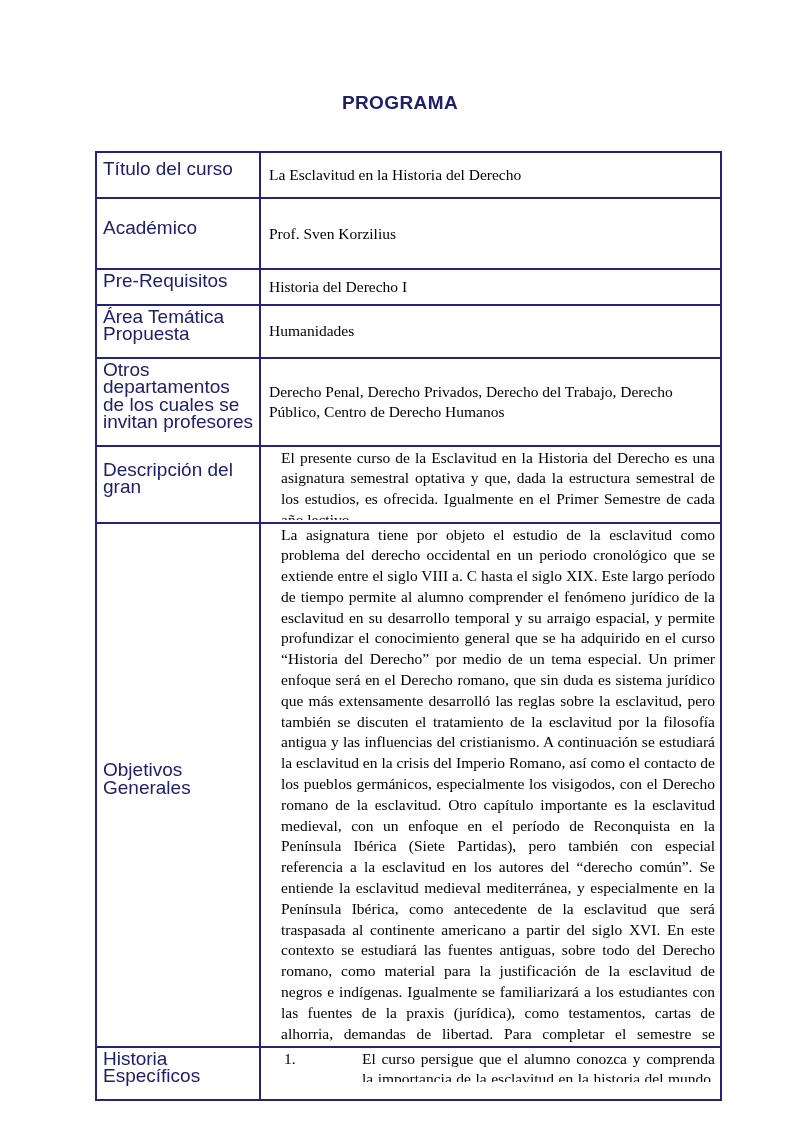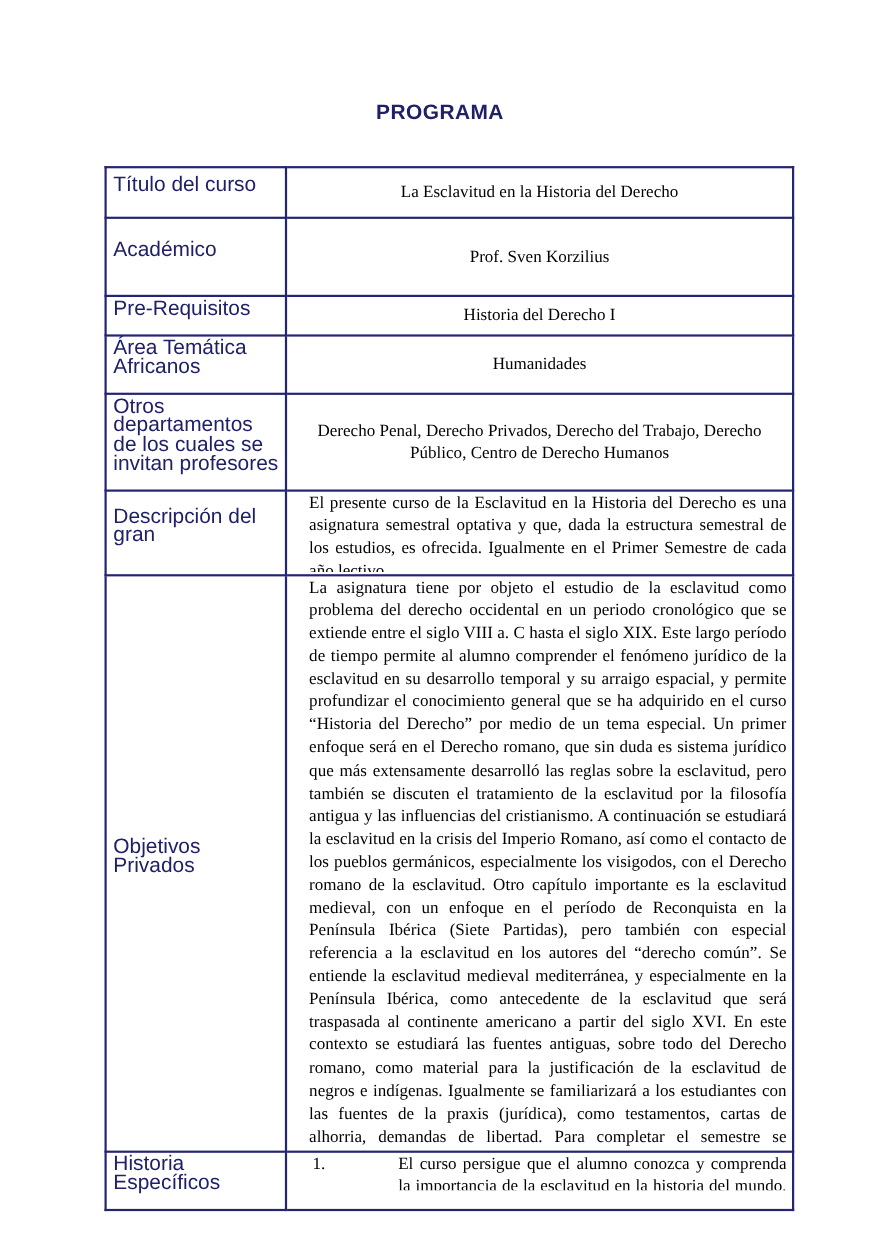--- a/index.html
+++ b/index.html
@@ -39,21 +39,21 @@
     color: #1F2068;
     padding: 2px 4px 14px 6px;
     vertical-align: middle;
   }
   td.val {
     font-family: "Liberation Serif", serif;
     font-size: 15.5px;
     color: #000000;
   }
   td.val.center {
-    text-align: center;
+    text-align: left;
     vertical-align: middle;
     line-height: 20px;
     padding: 2px 8px;
   }
   td.val.just {
     text-align: justify;
     vertical-align: top;
     padding: 1px 5px 2px 20px;
     line-height: 20.8px;
   }
@@ -96,35 +96,35 @@
     </tr>
     <tr class="r2">
       <td class="lbl">Académico</td>
       <td class="val center">Prof. Sven Korzilius</td>
     </tr>
     <tr class="r3">
       <td class="lbl">Pre-Requisitos</td>
       <td class="val center">Historia del Derecho I</td>
     </tr>
     <tr class="r4">
-      <td class="lbl">Área Temática Africanos</td>
+      <td class="lbl">Área Temática Propuesta</td>
       <td class="val center">Humanidades</td>
     </tr>
     <tr class="r5">
       <td class="lbl">Otros departamentos de los cuales se invitan profesores</td>
       <td class="val center">Derecho Penal, Derecho Privados, Derecho del Trabajo, Derecho Público, Centro de Derecho Humanos</td>
     </tr>
     <tr class="r6">
       <td class="lbl">Descripción del gran</td>
       <td class="val just">
         <div class="clip clip-mid">El presente curso de la Esclavitud en la Historia del Derecho es una asignatura semestral optativa y que, dada la estructura semestral de los estudios, es ofrecida. Igualmente en el Primer Semestre de cada año lectivo.</div>
       </td>
     </tr>
     <tr class="r7">
-      <td class="lbl">Objetivos Privados</td>
+      <td class="lbl">Objetivos Generales</td>
       <td class="val just">
         <div class="clip clip-tall">La asignatura tiene por objeto el estudio de la esclavitud como problema del derecho occidental en un periodo cronológico que se extiende entre el siglo VIII a. C hasta el siglo XIX. Este largo período de tiempo permite al alumno comprender el fenómeno jurídico de la esclavitud en su desarrollo temporal y su arraigo espacial, y permite profundizar el conocimiento general que se ha adquirido en el curso “Historia del Derecho” por medio de un tema especial. Un primer enfoque será en el Derecho romano, que sin duda es sistema jurídico que más extensamente desarrolló las reglas sobre la esclavitud, pero también se discuten el tratamiento de la esclavitud por la filosofía antigua y las influencias del cristianismo. A continuación se estudiará la esclavitud en la crisis del Imperio Romano, así como el contacto de los pueblos germánicos, especialmente los visigodos, con el Derecho romano de la esclavitud. Otro capítulo importante es la esclavitud medieval, con un enfoque en el período de Reconquista en la Península Ibérica (Siete Partidas), pero también con especial referencia a la esclavitud en los autores del “derecho común”. Se entiende la esclavitud medieval mediterránea, y especialmente en la Península Ibérica, como antecedente de la esclavitud que será traspasada al continente americano a partir del siglo XVI. En este contexto se estudiará las fuentes antiguas, sobre todo del Derecho romano, como material para la justificación de la esclavitud de negros e indígenas. Igualmente se familiarizará a los estudiantes con las fuentes de la praxis (jurídica), como testamentos, cartas de alhorria, demandas de libertad. Para completar el semestre se estudiará los debates sobre la deslegitimación, primero, de la esclavitud indígena, y, finalmente, del tráfico y de la esclavitud de los Africanos.</div>
       </td>
     </tr>
     <tr class="r8">
       <td class="lbl">Historia Específicos</td>
       <td class="val just">
         <div class="clip clip-short num-row">
           <span class="num">1.</span>
           <div class="num-text">El curso persigue que el alumno conozca y comprenda la importancia de la esclavitud en la historia del mundo, y la gran</div>

